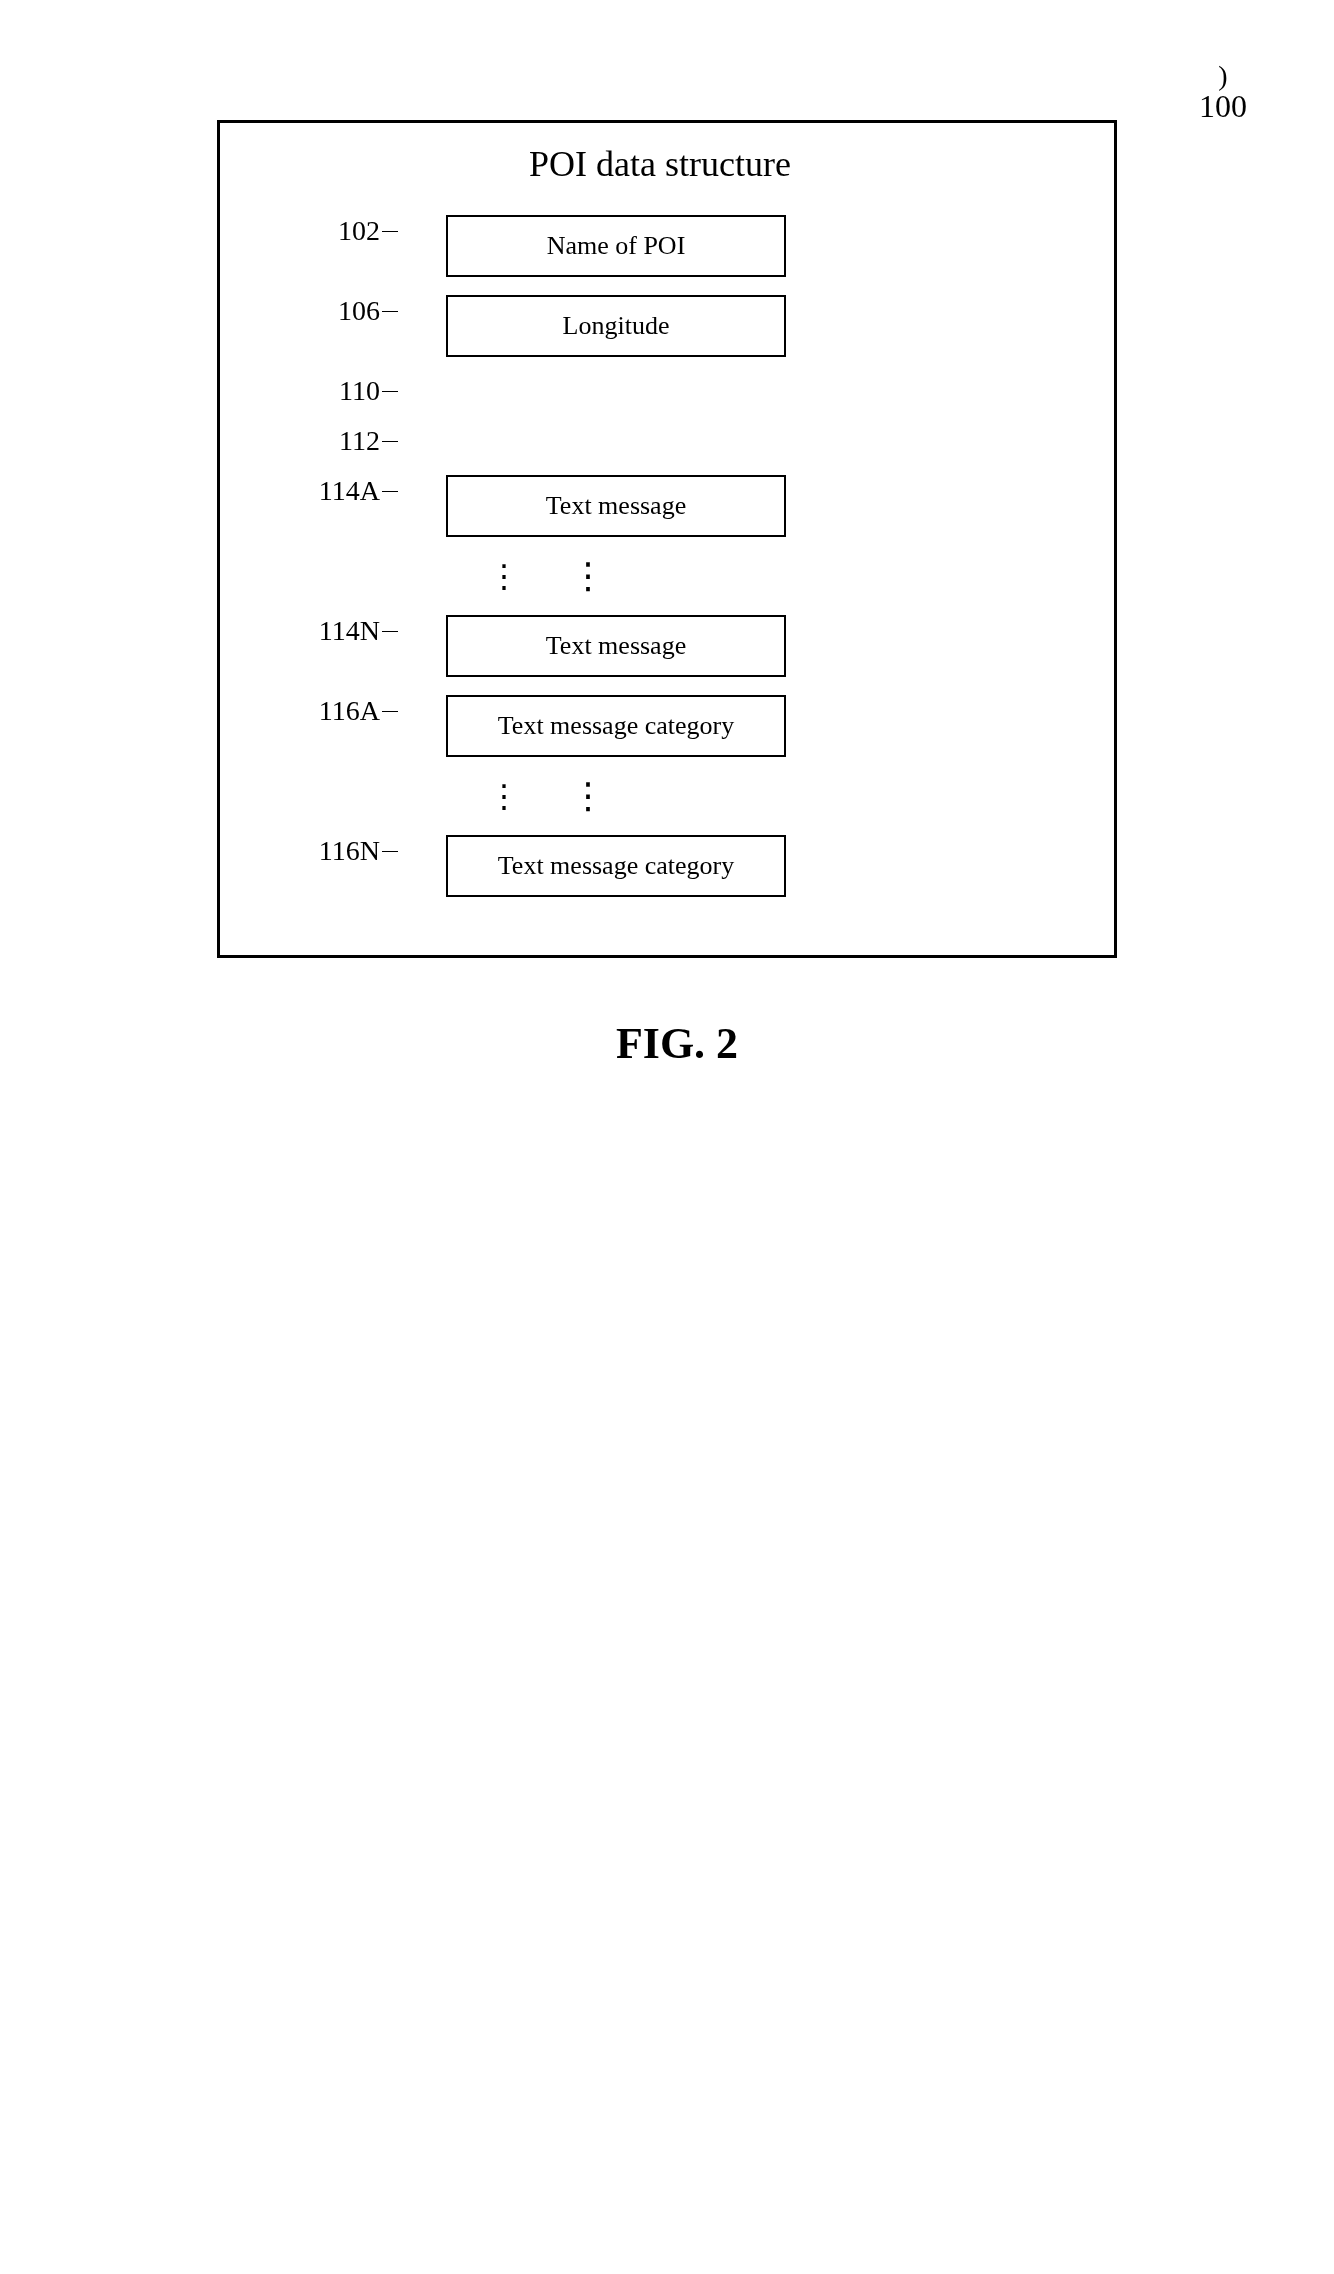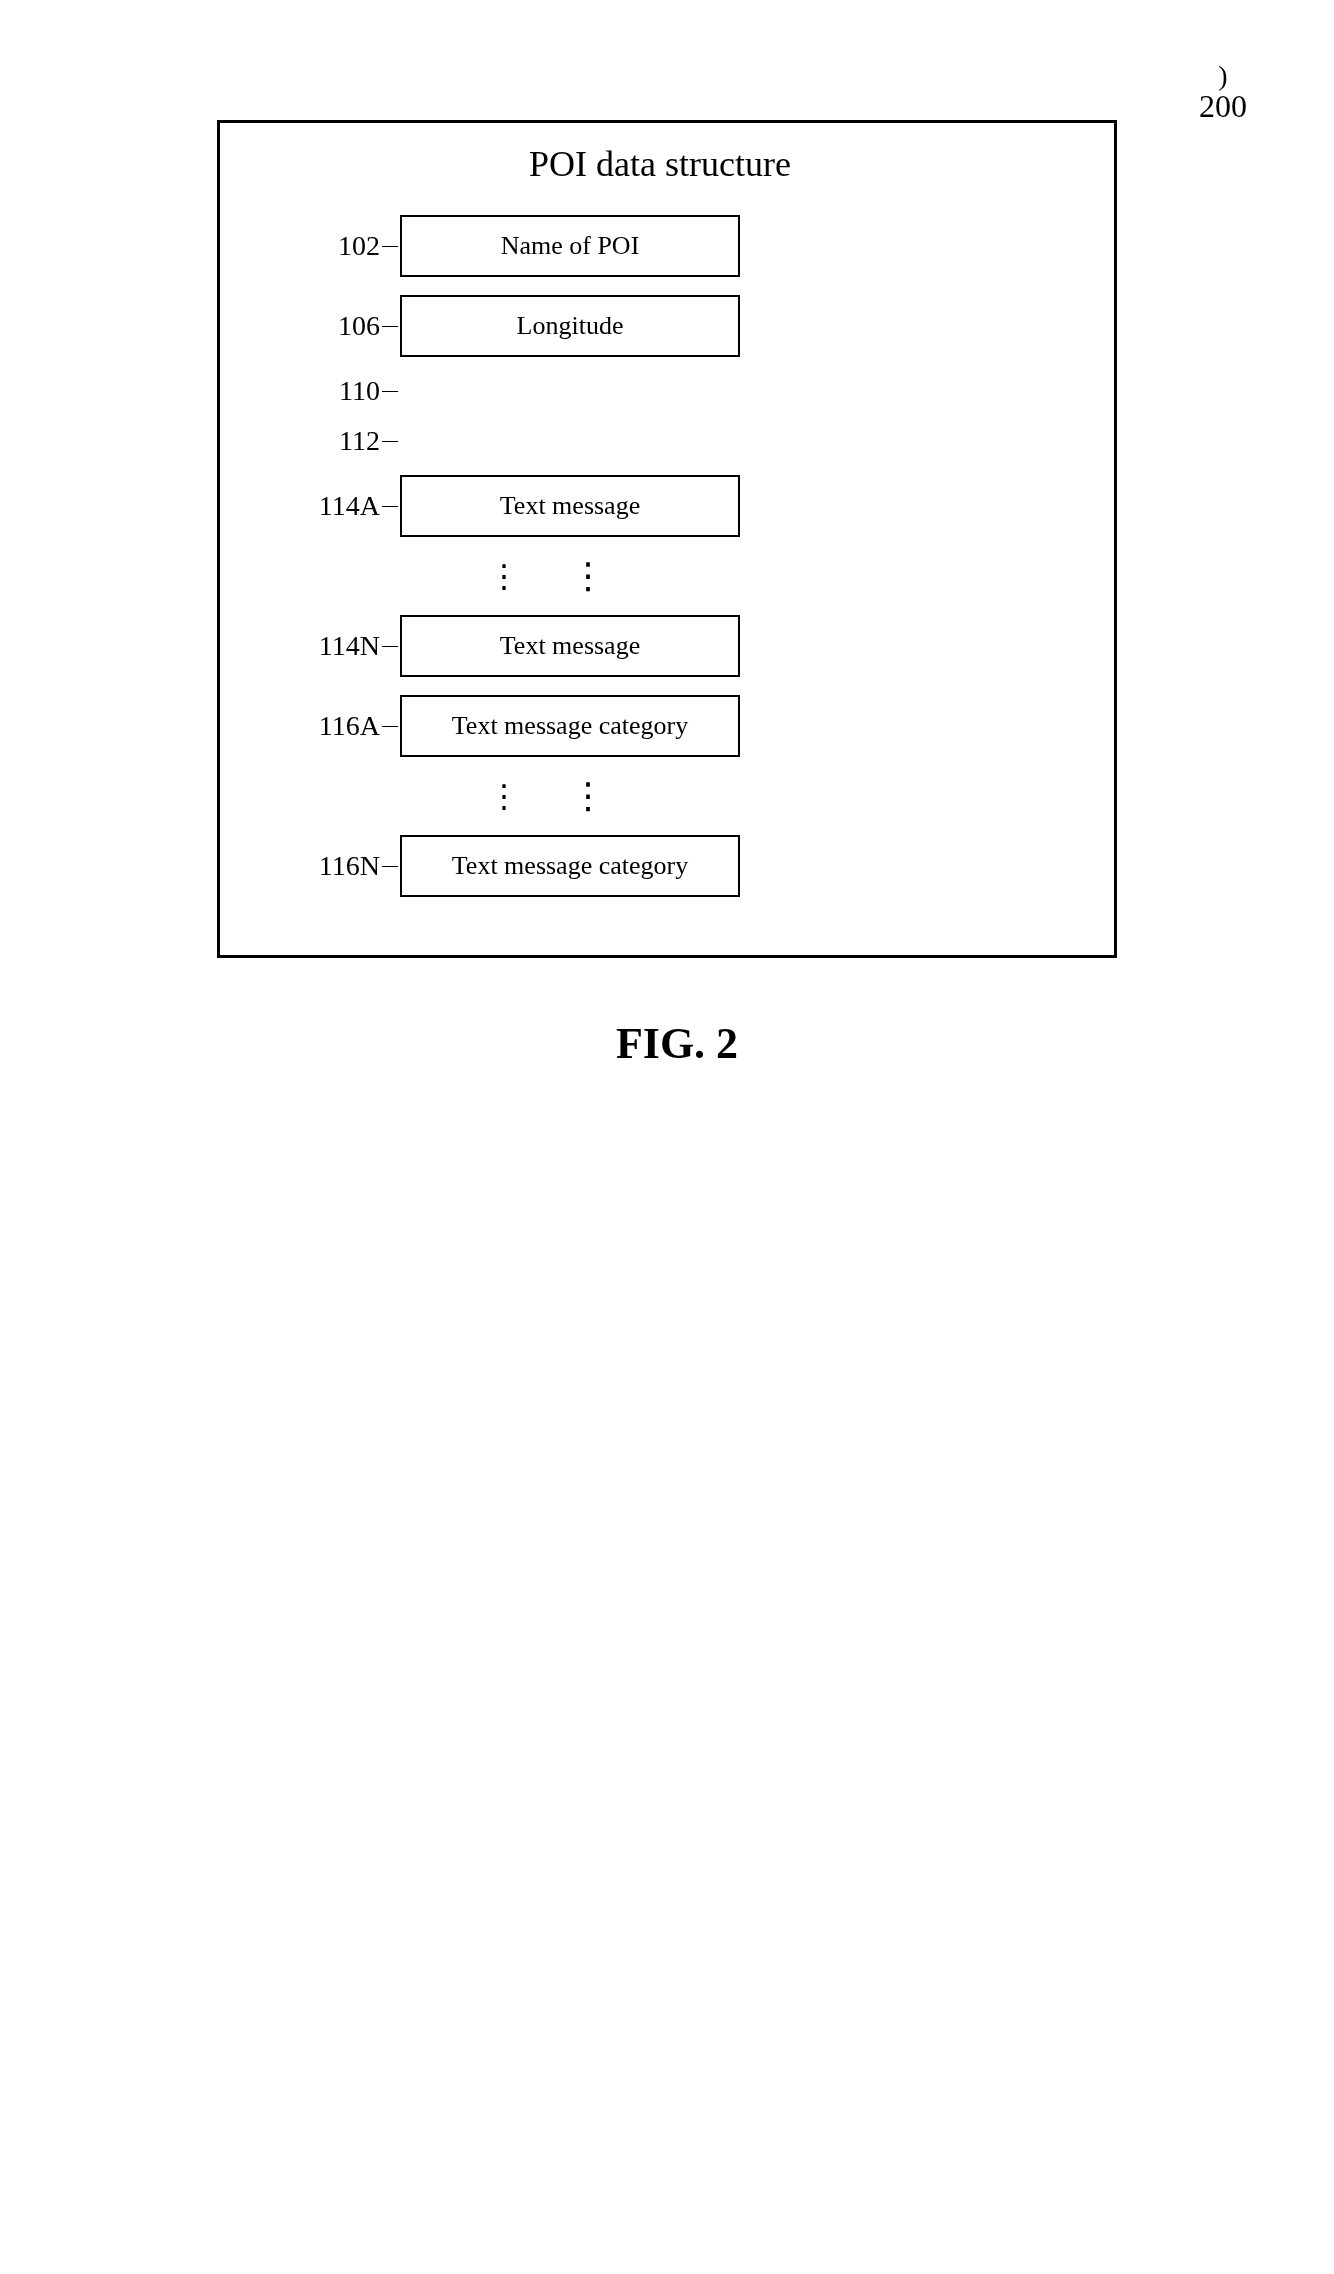--- a/index.html
+++ b/index.html
@@ -56,23 +56,24 @@
       text-align: center;
       font-size: 36px;
       font-weight: normal;
       margin-bottom: 30px;
       color: #000;
     }
 
     
     .row {
       display: flex;
-      align-items: center;
+      align-items: flex-start;
       margin-bottom: 18px;
       position: relative;
+      gap: 46px;
     }
 
     .row-label {
       font-size: 28px;
       color: #000;
       width: 120px;
       text-align: right;
       margin-right: 20px;
       flex-shrink: 0;
       position: relative;
@@ -133,21 +134,21 @@
       margin-left: 20px;
     }
   </style>
 </head>
 <body>
 
 <div class="page-container">
 
   <div class="fig-number-100">
     <span class="brace">)</span>
-    <span>200</span>
+    <span>100</span>
   </div>
 
   <div class="outer-box">
 
     <div class="outer-box-title">POI data structure</div>
 
     <div class="row">
       <div class="row-label">102</div>
       <div class="field-box">Name of POI</div>
     </div>

